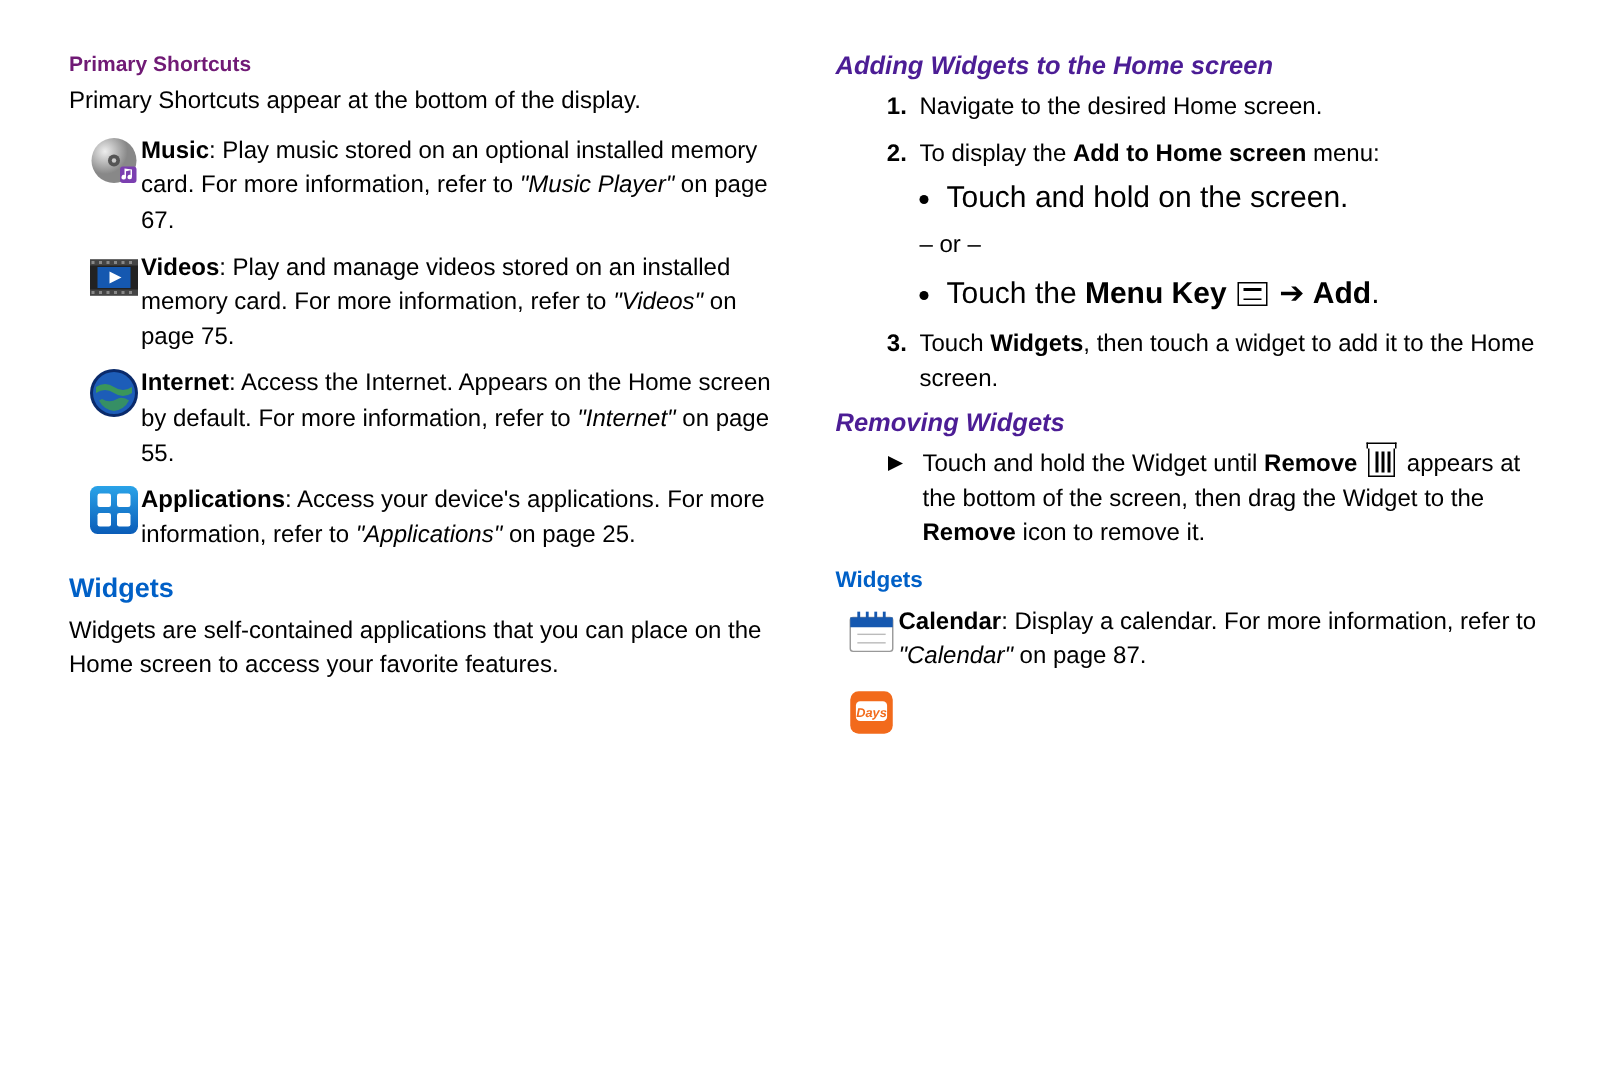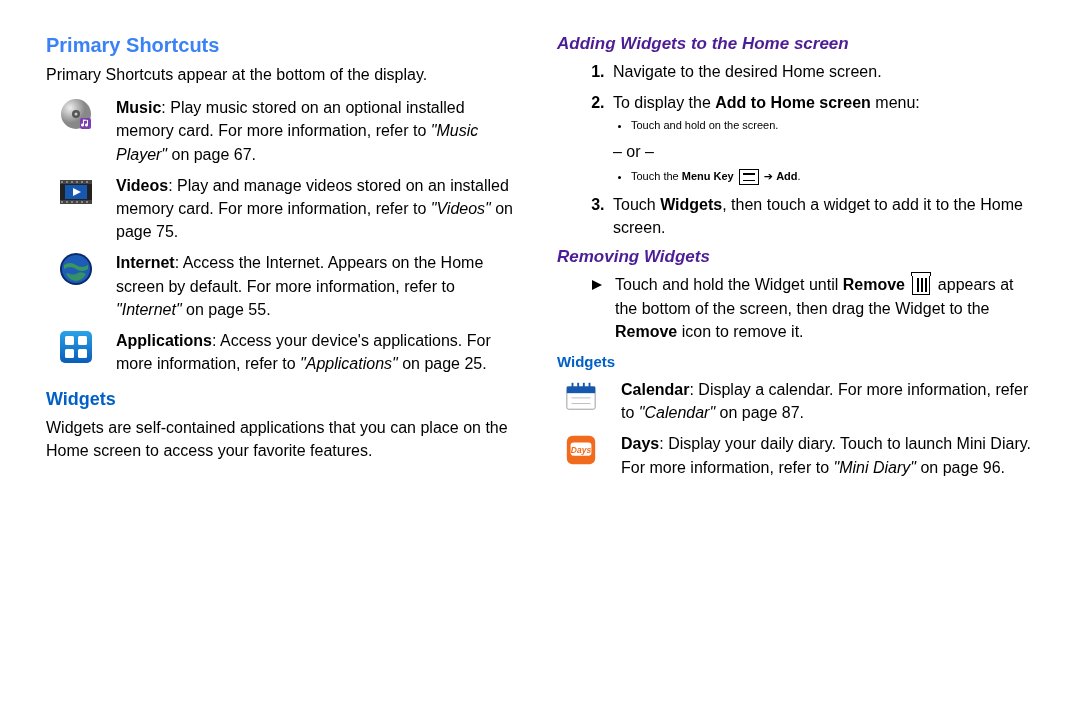--- a/index.html
+++ b/index.html
@@ -19,23 +19,23 @@
     gap: 34px;
     height: 100%;
     box-sizing: border-box;
     position: relative;
   }
   .col {
     flex: 1;
     min-width: 0;
   }
   .h-red {
-    color: #3b82f6;
-    font-weight: bold;
-    font-size: 20px;
+    color: #701a75;
+    font-weight: bold;
+    font-size: 14px;
     margin: 0 0 6px 0;
   }
   .h-blue {
     color: #0060c7;
     font-weight: bold;
     font-size: 18px;
     margin: 14px 0 6px 0;
   }
   .h-blue-it {
     color: #4c1d95;
@@ -44,29 +44,29 @@
     font-size: 17px;
     margin: 0 0 6px 0;
   }
   .h-blue-sm {
     color: #0060c7;
     font-weight: bold;
     font-size: 15px;
     margin: 10px 0 8px 0;
   }
   p { margin: 0 0 10px 0; line-height: 1.45; }
-  .tbl { display: flex; gap: 22px; margin-bottom: 8px; padding-left: 12px;}
+  .tbl { display: flex; gap: 0; margin-bottom: 8px; padding-left: 12px;}
   .icon { width: 36px; height: 36px; flex: 0 0 36px; display:flex; align-items:center; justify-content:center;}
   .txt { flex: 1; line-height: 1.45; }
   .ref { font-style: italic; }
   ol.steps { margin: 0; padding-left: 52px; }
   ol.steps > li { margin-bottom: 8px; line-height: 1.45; padding-left: 4px;}
   ol.steps > li::marker { font-weight: bold; }
   ul.bul { list-style: disc; margin: 4px 0 4px 0; padding-left: 18px; }
-  ul.bul li { margin-bottom: 6px; line-height:1.4; font-size:11px;}
+  ul.bul li { margin-bottom: 6px; line-height:1.4; font-size:20px;}
   .arrow-item { display:flex; gap:12px; padding-left: 34px; margin-bottom:8px;}
   .arrow-item .tri { flex:0 0 auto; margin-top:4px;}
   .footer { position:absolute; bottom:18px; right:46px; font-size:14px;}
   .footer .pg { margin-left:18px; }
   .menu-key {
     display:inline-block; width:18px; height:14px; border:1.5px solid #000; vertical-align:middle; position:relative; margin:0 2px;
   }
   .menu-key::before, .menu-key::after {
     content:""; position:absolute; left:3px; right:3px; height:1.5px; background:#000;
   }
@@ -241,19 +241,16 @@
     </div>
 
     <div class="tbl" style="padding-left:6px">
       <div class="icon">
         <svg viewBox="0 0 36 36" width="34" height="34">
           <rect x="3" y="3" width="30" height="30" rx="6" fill="#f26a1b"></rect>
           <rect x="7" y="10" width="22" height="14" rx="3" fill="#fff"></rect>
           <text x="18" y="21" text-anchor="middle" font-size="9" font-weight="bold" font-style="italic" fill="#f26a1b">Days</text>
         </svg>
       </div>
-      <div class="txt">
-        <b>Days</b><span>: Display your daily diary. Touch to launch Mini Diary. For more information, refer to </span><span class="ref">"Mini Diary"</span><span> on page 96.</span>
-      </div>
     </div>
   </div>
 
 </div>
 
 </body></html>

